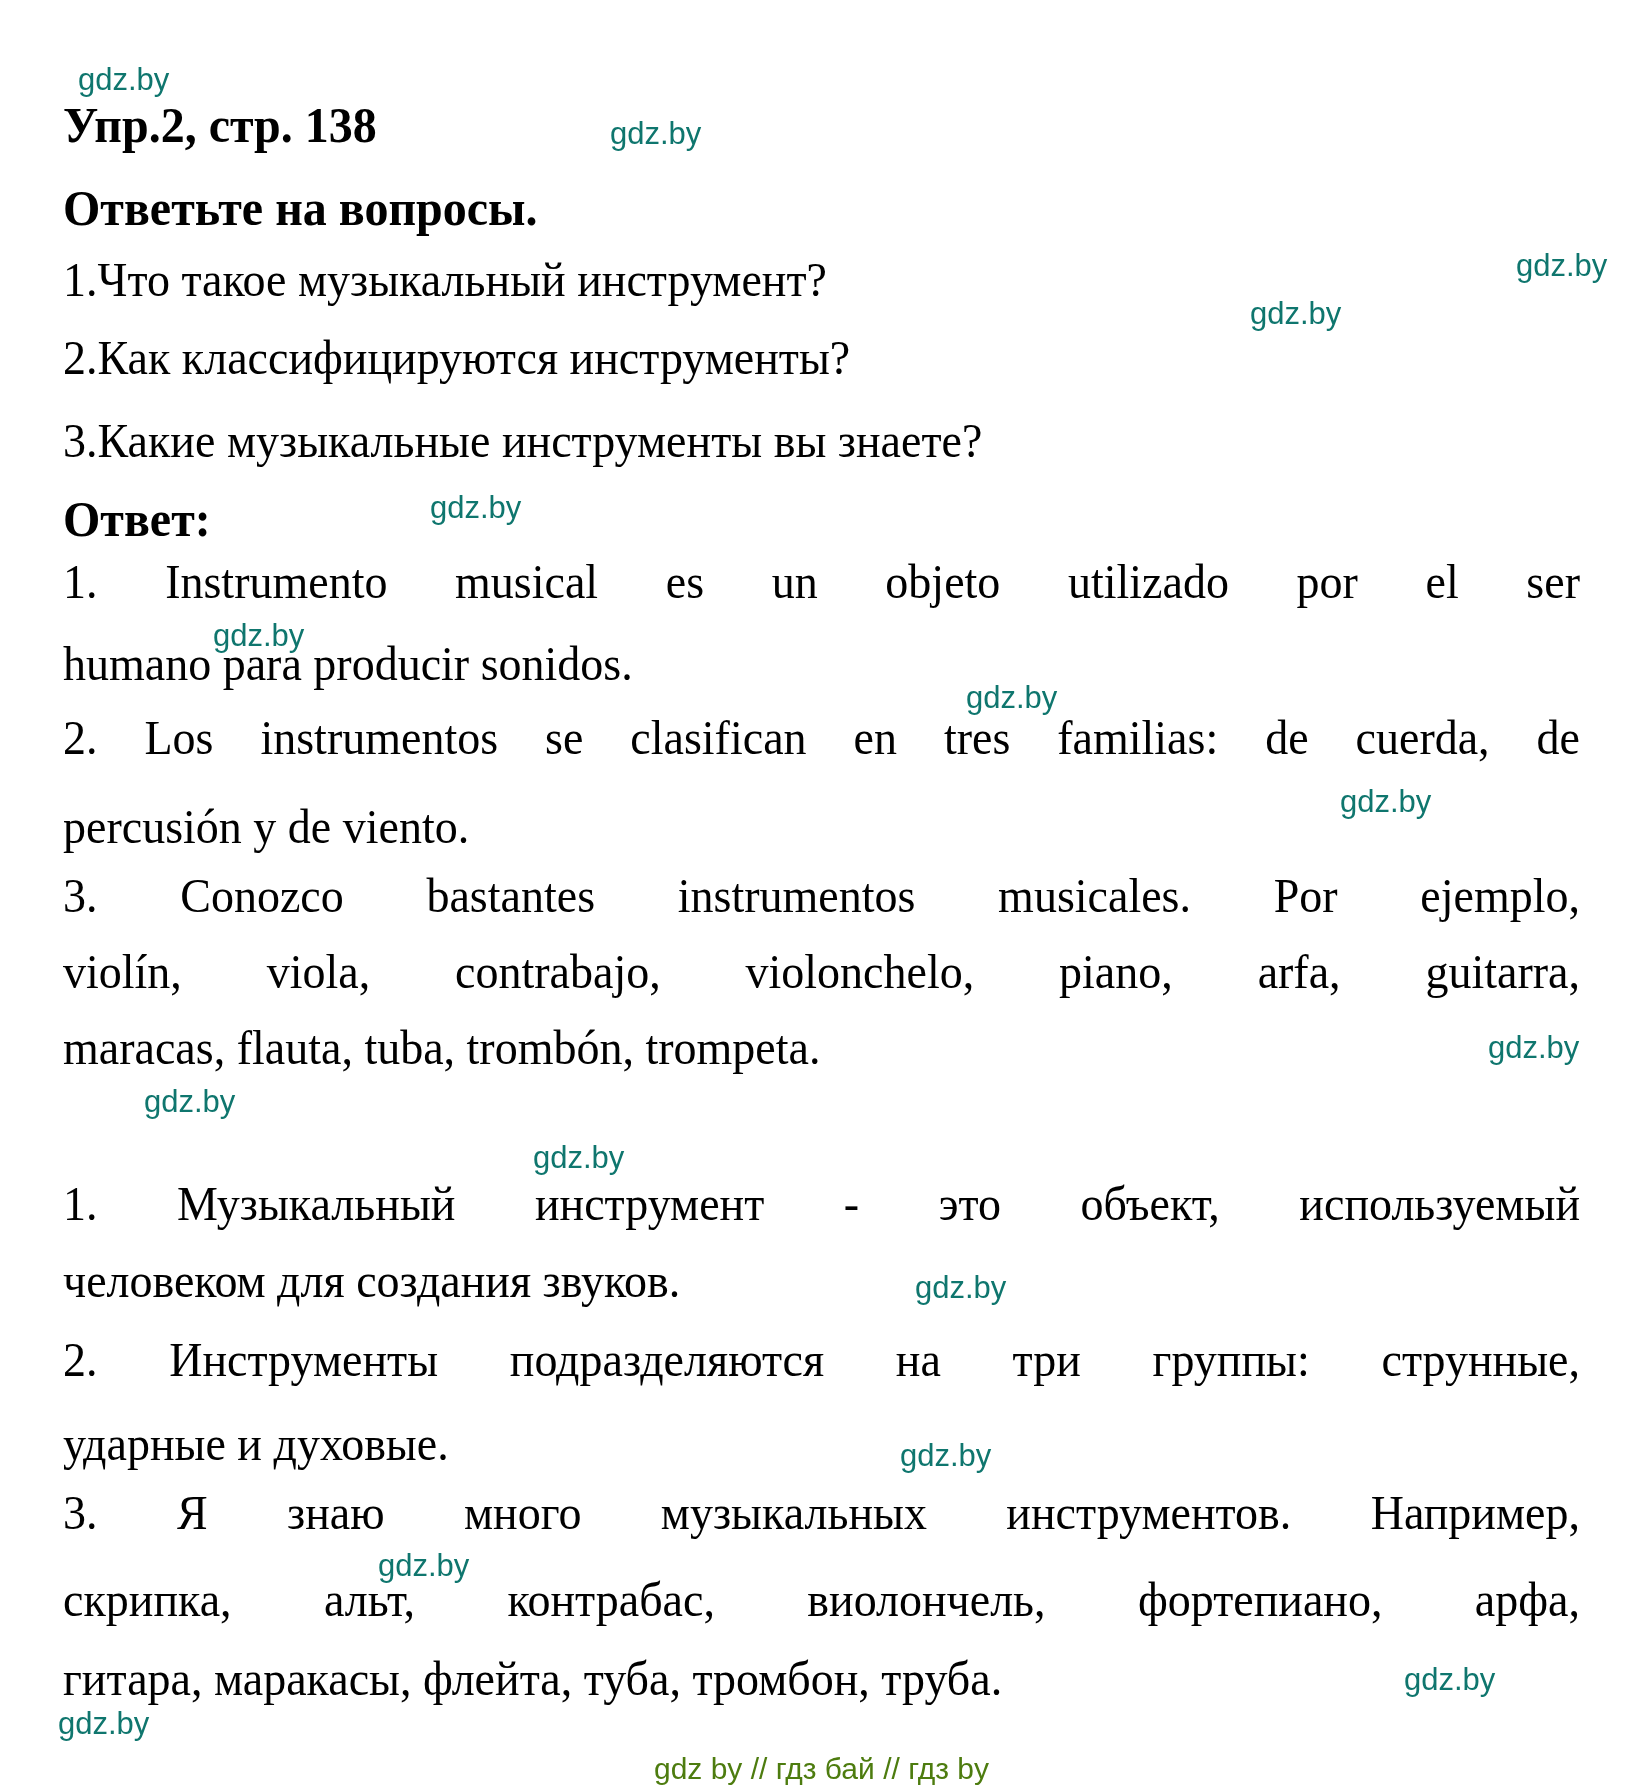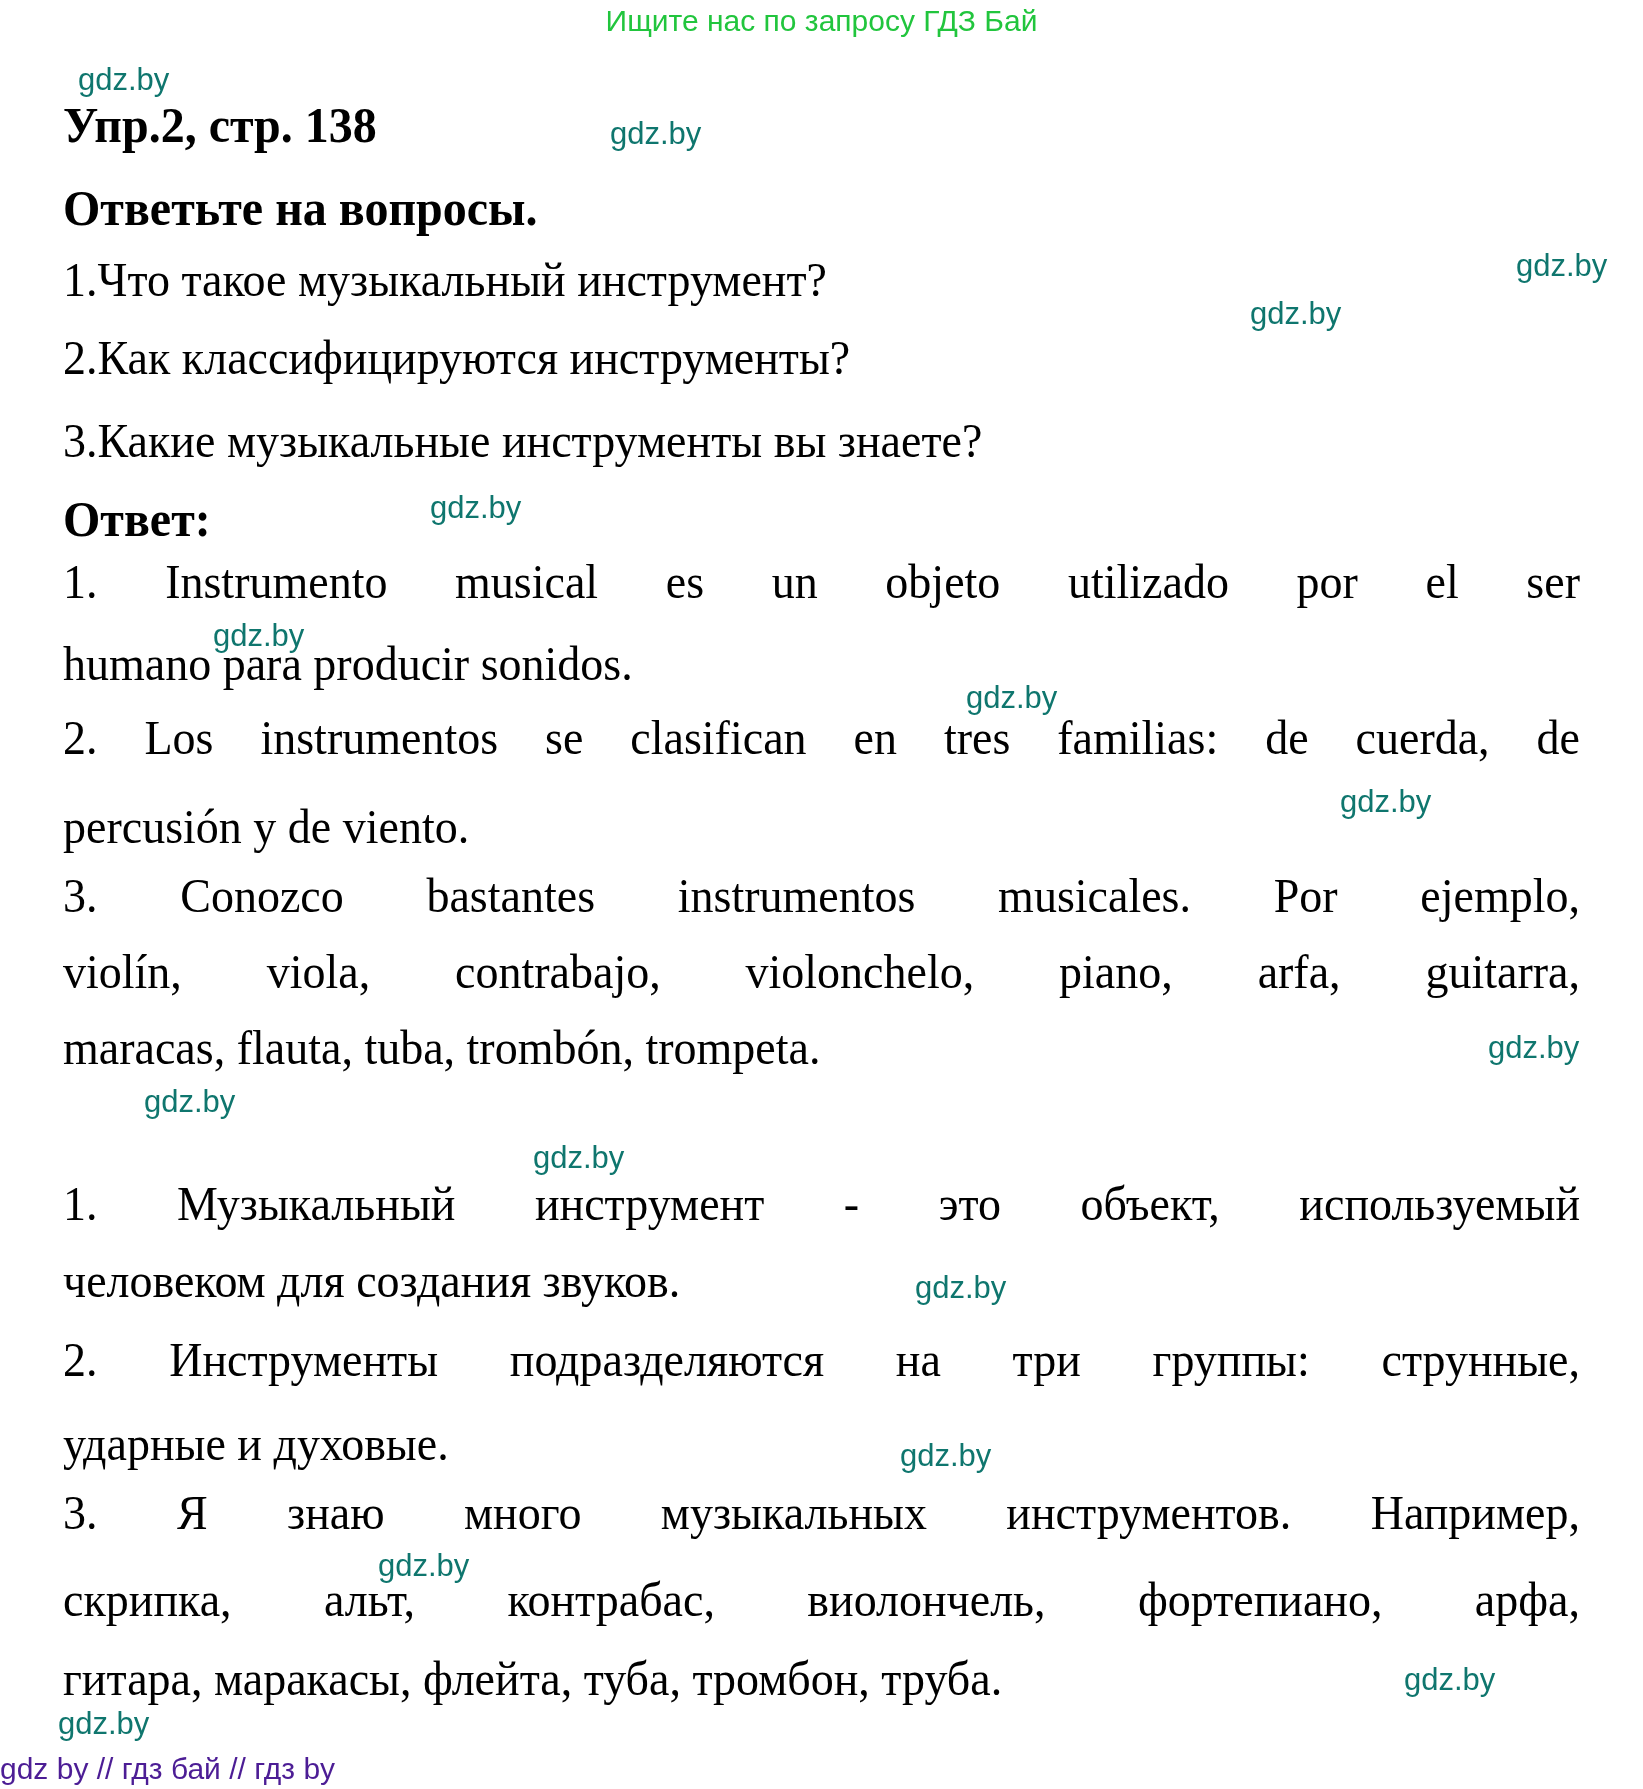--- a/index.html
+++ b/index.html
@@ -47,32 +47,31 @@
   }
   .just {
     width: 1517px;
     white-space: normal;
     text-align: justify;
     text-align-last: justify;
   }
   .footer {
     position: absolute;
     top: 1752px; left: 0; width: 100%;
-    text-align: left;
+    text-align: center;
     font-family: "Liberation Sans", sans-serif;
     font-size: 30px;
-    color: #4c1d95;
+    color: #4d7c0f;
   }
 </style>
 </head>
 <body>
 
 <div class="page">
 
-  <div class="promo">Ищите нас по запросу ГДЗ Бай</div>
 
   <span class="wm" style="left:78px;   top:62px;">gdz.by</span>
   <span class="wm" style="left:610px;  top:116px;">gdz.by</span>
   <span class="wm" style="left:1516px; top:248px;">gdz.by</span>
   <span class="wm" style="left:1250px; top:296px;">gdz.by</span>
   <span class="wm" style="left:430px;  top:490px;">gdz.by</span>
   <span class="wm" style="left:213px;  top:618px;">gdz.by</span>
   <span class="wm" style="left:966px;  top:680px;">gdz.by</span>
   <span class="wm" style="left:1340px; top:784px;">gdz.by</span>
   <span class="wm" style="left:1488px; top:1030px;">gdz.by</span>

